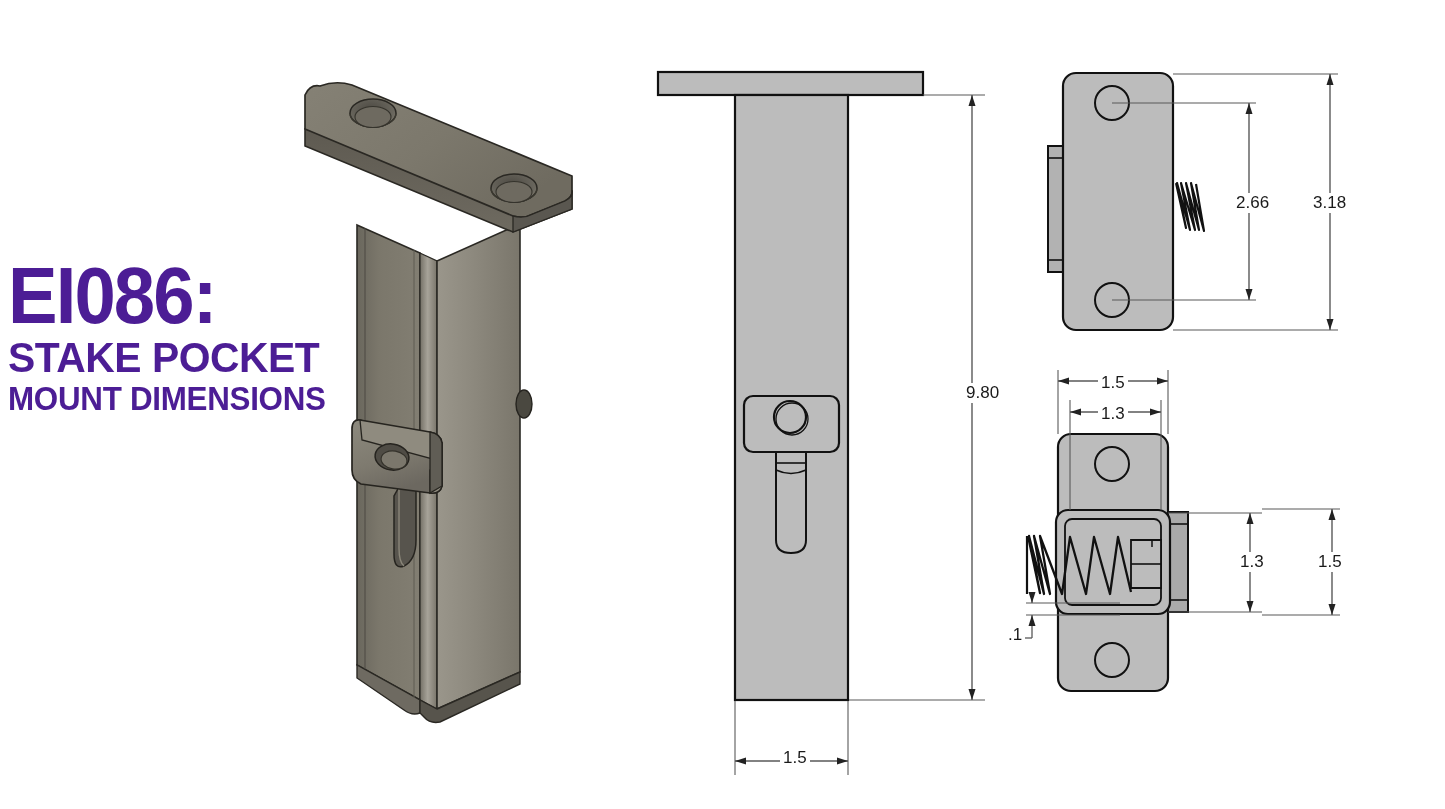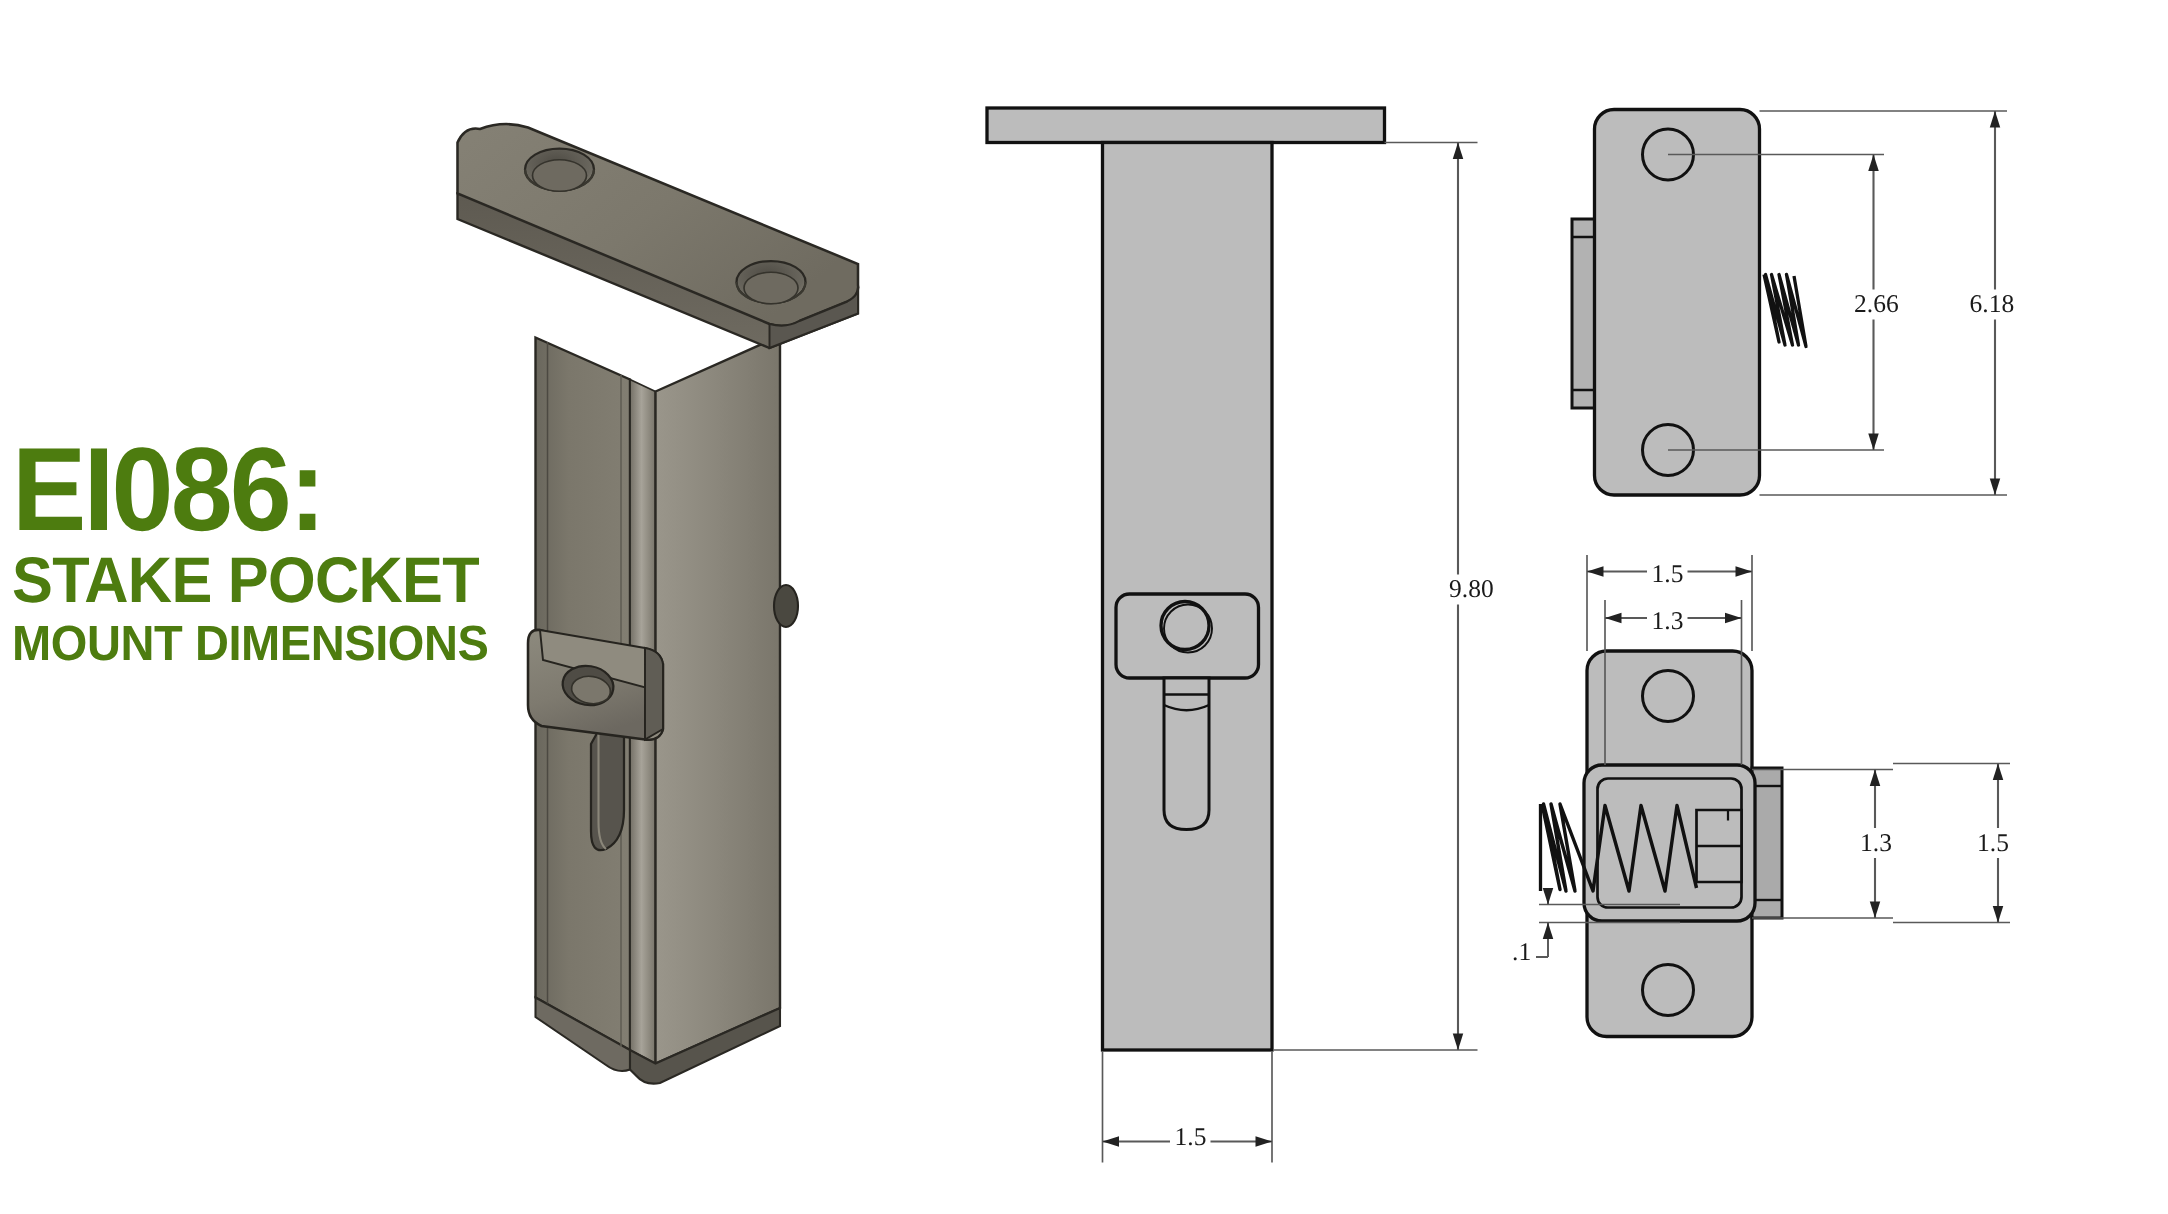--- a/index.html
+++ b/index.html
@@ -21,23 +21,23 @@
     position: absolute;
     left: 0;
     top: 0;
     width: 1445px;
     height: 809px;
   }
   
   #title-block {
     position: absolute;
     left: 8px;
-    top: 288px;
+    top: 258px;
     width: 340px;
-    color: #4d7c0f;
+    color: #4c1d95;
     user-select: none;
   }
   #title-block .t-line1 {
     font-size: 79px;
     font-weight: 800;
     letter-spacing: -2px;
     line-height: 0.95;
     font-stretch: condensed;
     font-family: "Liberation Sans Narrow", "Liberation Sans", sans-serif;
     transform: scaleX(0.94);
@@ -59,21 +59,21 @@
     letter-spacing: -0.3px;
     line-height: 1.08;
     margin-top: 1px;
     font-family: "Liberation Sans Narrow", "Liberation Sans", sans-serif;
     transform: scaleX(0.95);
     transform-origin: left center;
   }
   
   .dimtext {
     position: absolute;
-    font-family: Liberation Serif, serif;
+    font-family: Liberation Sans, sans-serif;
     font-size: 17px;
     color: #1a1a1a;
     white-space: nowrap;
     user-select: none;
     background: #ffffff;
     padding: 0 3px;
   }
   .dim-823 { left: 963px; top: 383px; }
   .dim-15-front { left: 780px; top: 748px; }
   .dim-266 { left: 1233px; top: 193px; }
@@ -293,20 +293,20 @@
 
   <div id="title-block">
     <div class="t-line1">EI086:</div>
     <div class="t-line2">STAKE POCKET</div>
     <div class="t-line3">MOUNT DIMENSIONS</div>
   </div>
 
   <div class="dimtext dim-823">9.80</div>
   <div class="dimtext dim-15-front">1.5</div>
   <div class="dimtext dim-266">2.66</div>
-  <div class="dimtext dim-354">6.18</div>
+  <div class="dimtext dim-354">3.18</div>
   <div class="dimtext dim-15-top">1.5</div>
   <div class="dimtext dim-13-top">1.3</div>
   <div class="dimtext dim-13-side">1.3</div>
   <div class="dimtext dim-15-side">1.5</div>
   <div class="dimtext dim-p1">.1</div>
 
 </div>
 
 </body></html>

